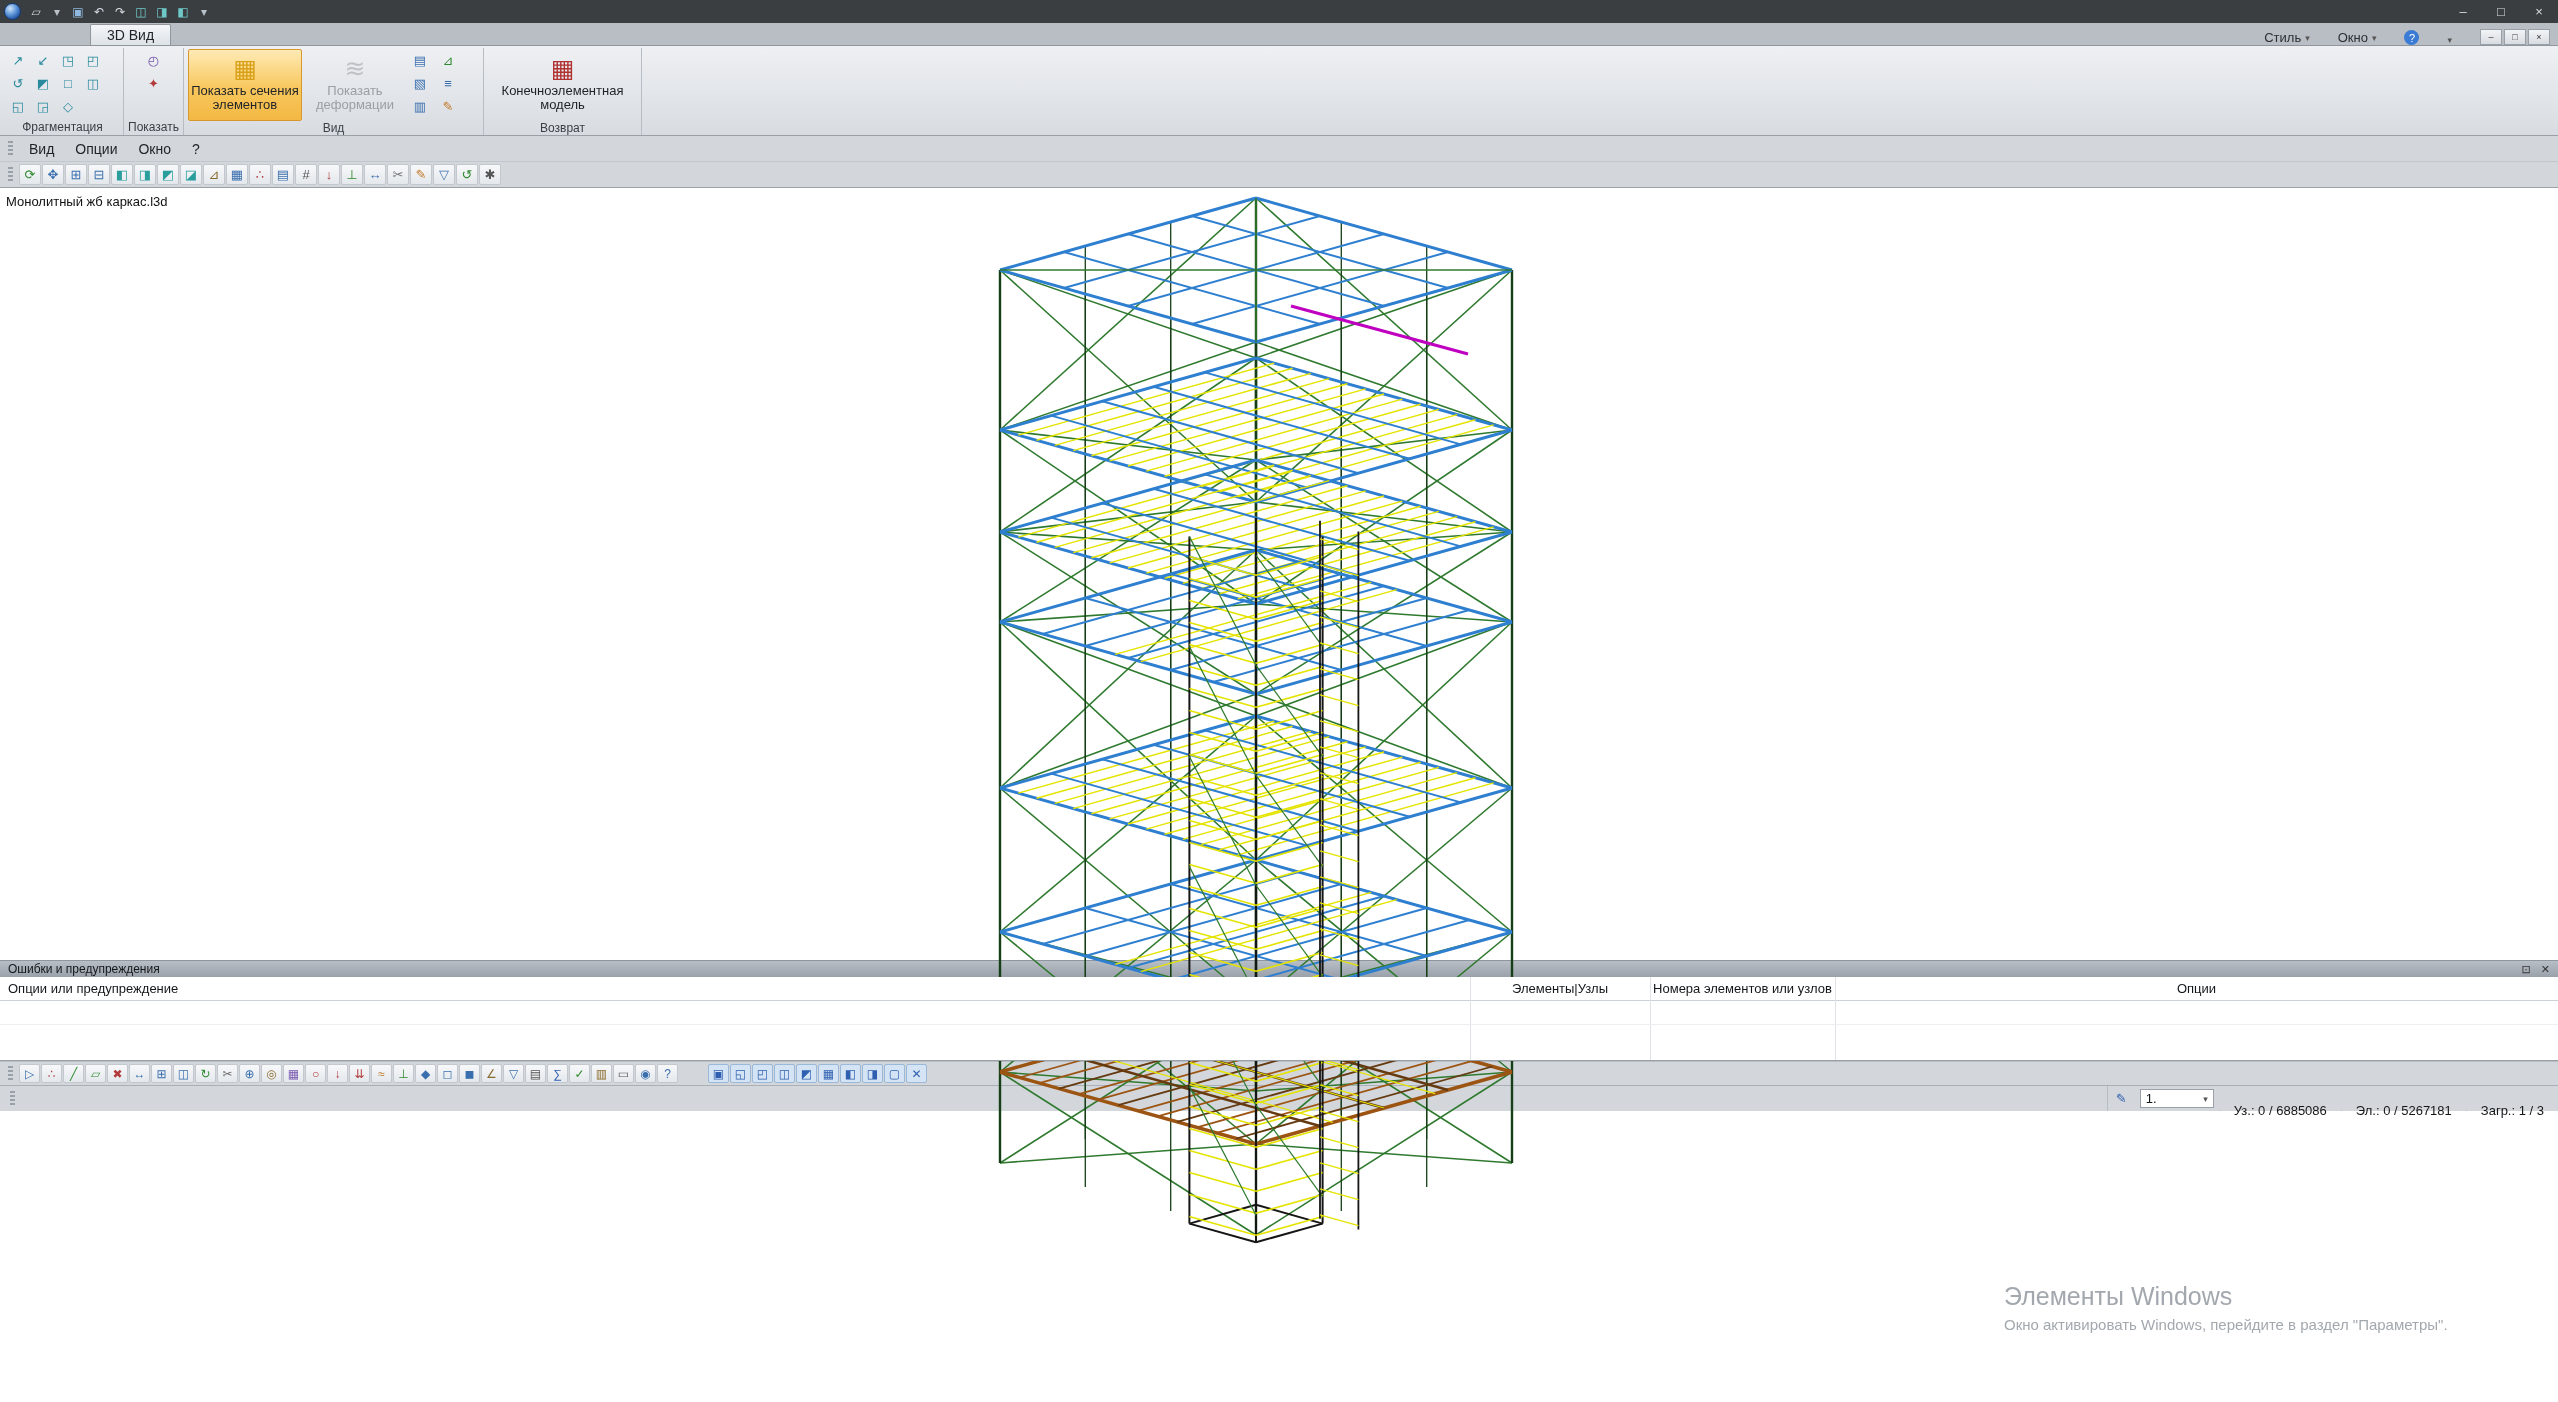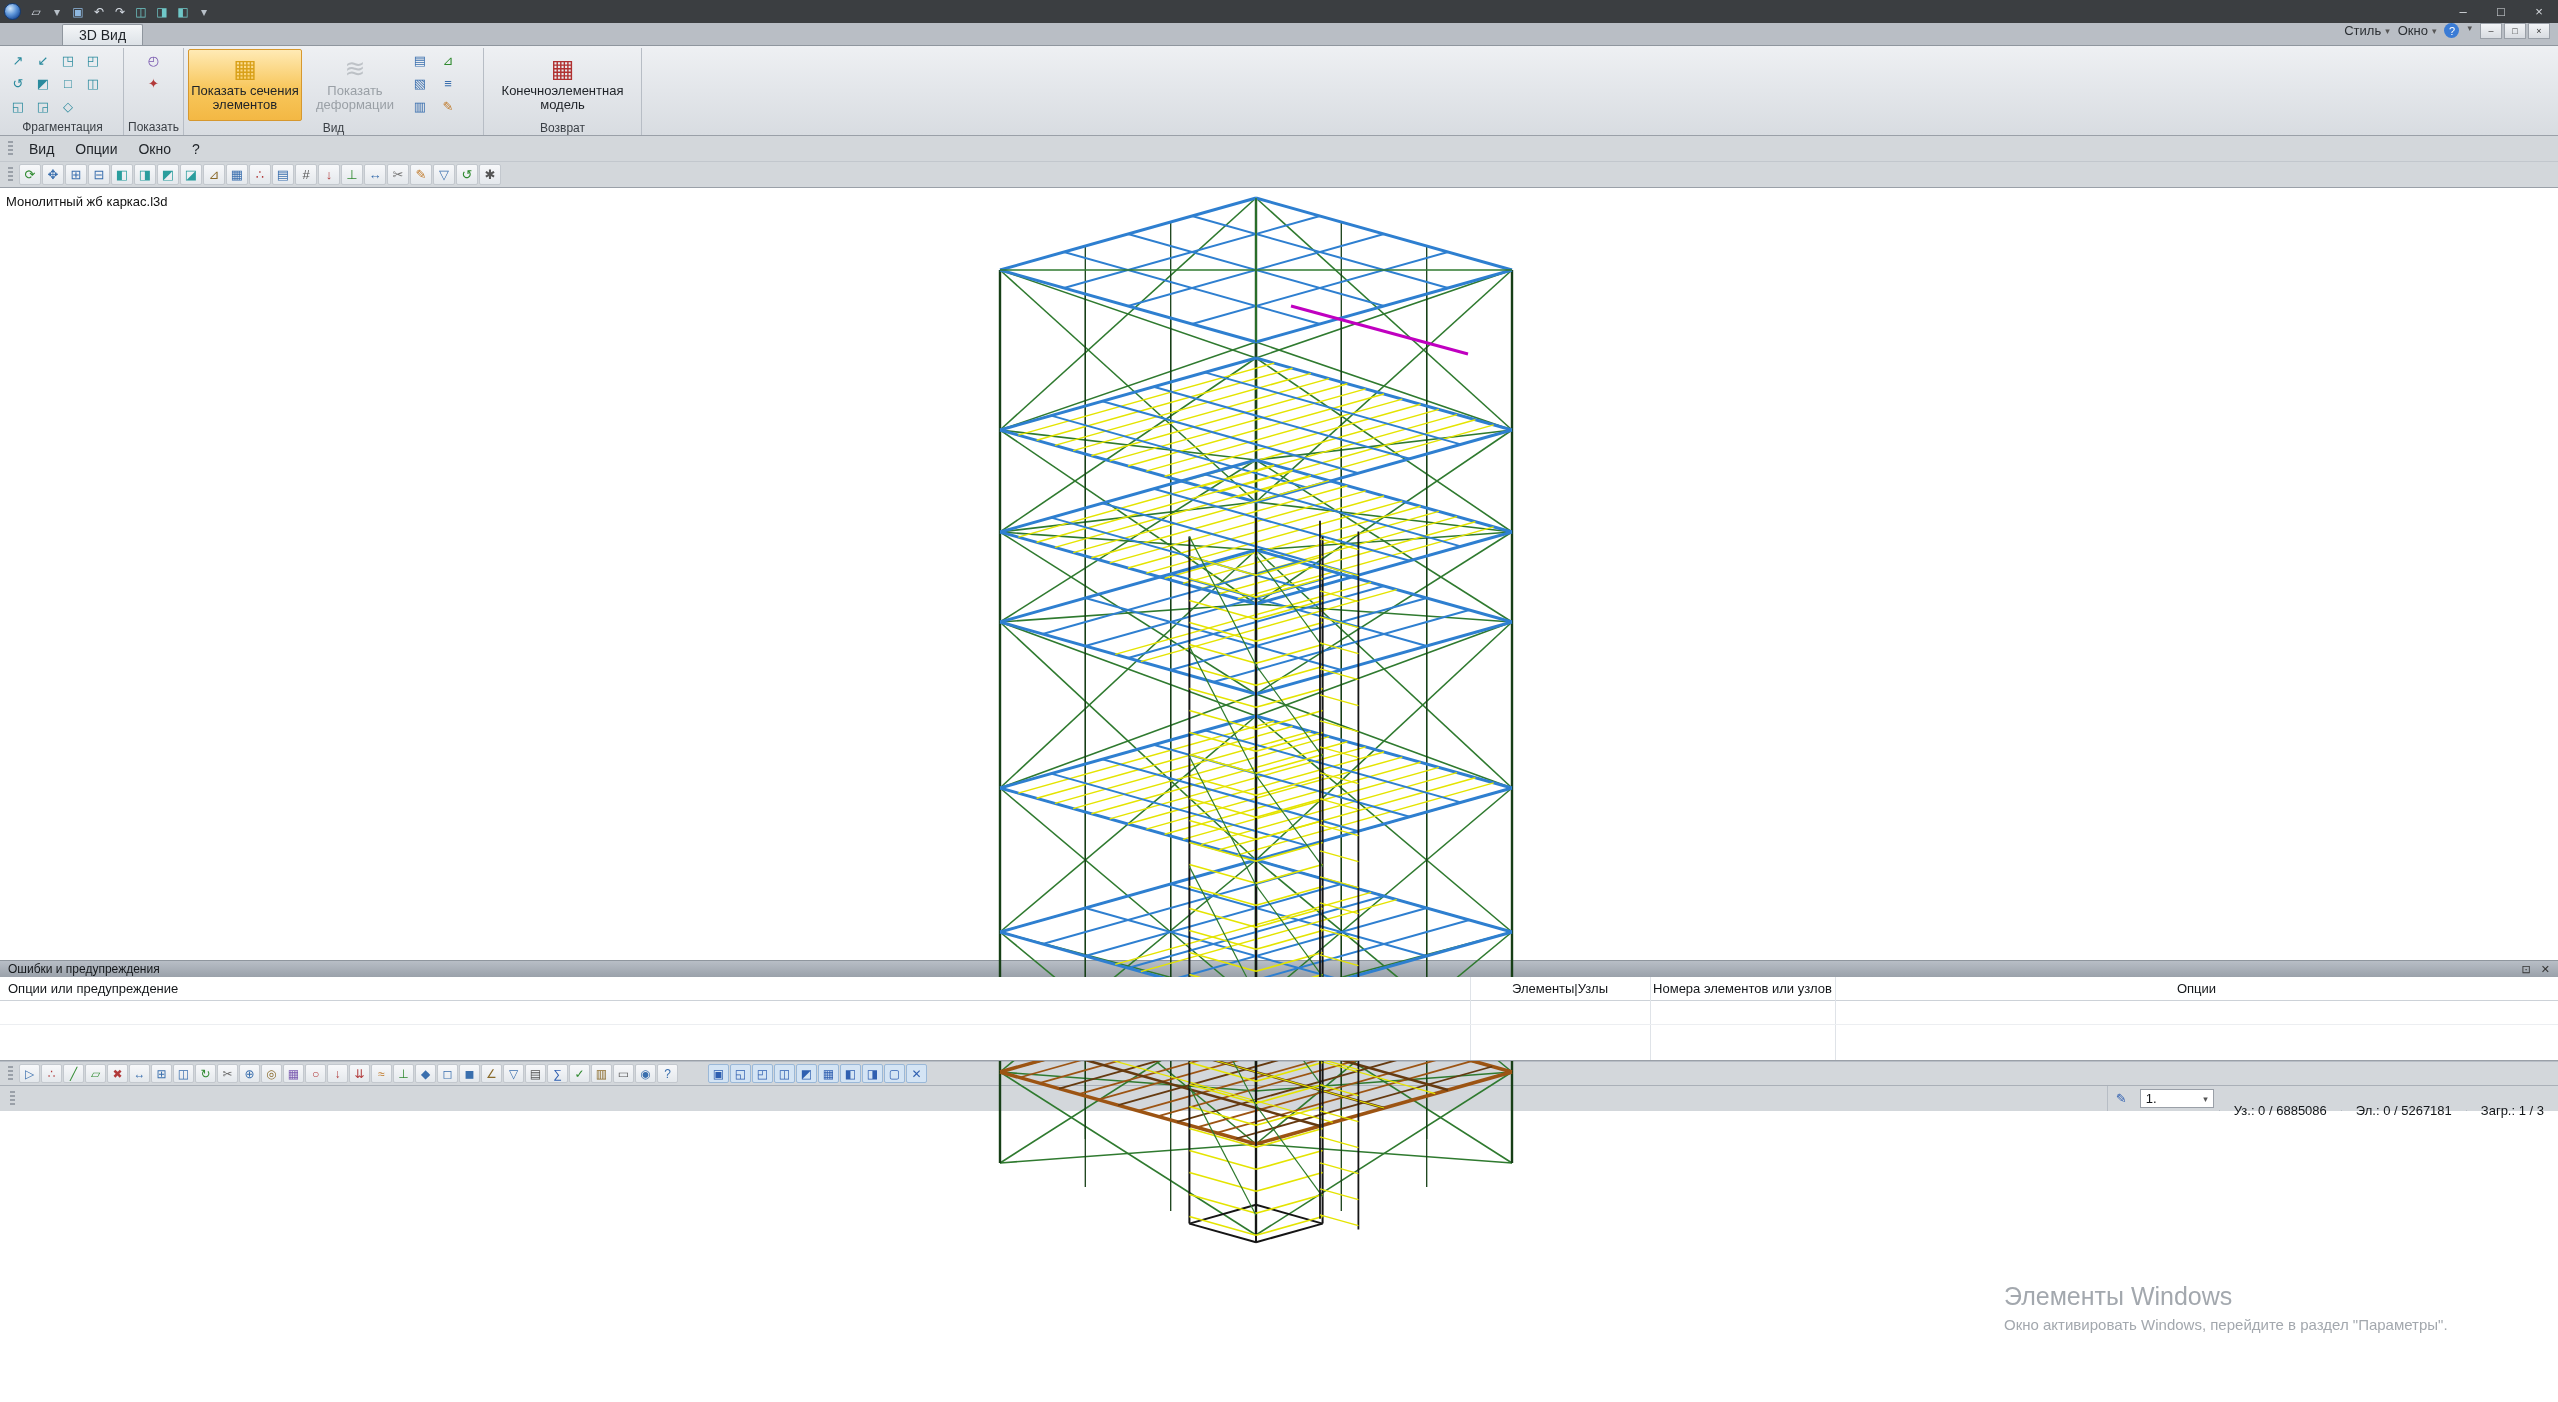--- a/index.html
+++ b/index.html
@@ -13,23 +13,23 @@
           background: radial-gradient(circle at 35% 30%, #cfe6fa, #5b93d8 45%, #1d4e9b 80%); margin-right: 4px; }
   .icon-strip { display: flex; gap: 1px; align-items: center; }
   .qat-btn { width: 20px; height: 19px; background: transparent; border: none; font-size: 12px;
              display: flex; align-items: center; justify-content: center; cursor: default; }
   .title { position: absolute; left: 0; right: 0; text-align: center; color: #e9ecef; font-size: 14px; }
   .win-controls { margin-left: auto; display: flex; z-index: 2; }
   .wc { width: 38px; height: 23px; background: transparent; border: none; color: #d8dce0; font-size: 13px; }
 
   
   .tabrow { height: 23px; background: #b9bec5; border-bottom: 1px solid #8f969e; display: flex; align-items: flex-end; }
-  .tab { margin-left: 62px; height: 21px; line-height: 20px; padding: 0 16px; font-size: 14px; color: #1f2328;
+  .tab { margin-left: 90px; height: 21px; line-height: 20px; padding: 0 16px; font-size: 14px; color: #1f2328;
          background: linear-gradient(#f4f6f8, #dde2e7); border: 1px solid #8f969e; border-bottom: none; border-radius: 2px 2px 0 0; }
-  .tabrow-right { margin-left: auto; display: flex; align-items: flex-start; gap: 8px; padding: 0 8px; height: 100%; font-size: 13px; color: #2b2f33; }
+  .tabrow-right { margin-left: auto; display: flex; align-items: flex-end; gap: 28px; padding: 0 8px; height: 100%; font-size: 13px; color: #2b2f33; }
   .trm { display: flex; gap: 4px; align-items: center; }
   .chev { font-size: 9px; color: #555; }
   .help-badge { width: 15px; height: 15px; border-radius: 50%; background: #3a7bd5; color: #fff; font-size: 11px;
                 display: flex; align-items: center; justify-content: center; }
   .mini-controls { display: flex; gap: 2px; }
   .mwc { width: 22px; height: 16px; border: 1px solid #9aa0a8; background: linear-gradient(#f2f4f6, #d8dce1);
          font-size: 9px; color: #333; }
 
   
   .ribbon { height: 90px; background: linear-gradient(#eef0f3, #d8dce1); border-bottom: 1px solid #9aa0a8; display: flex; padding: 2px 2px 0 2px; }

